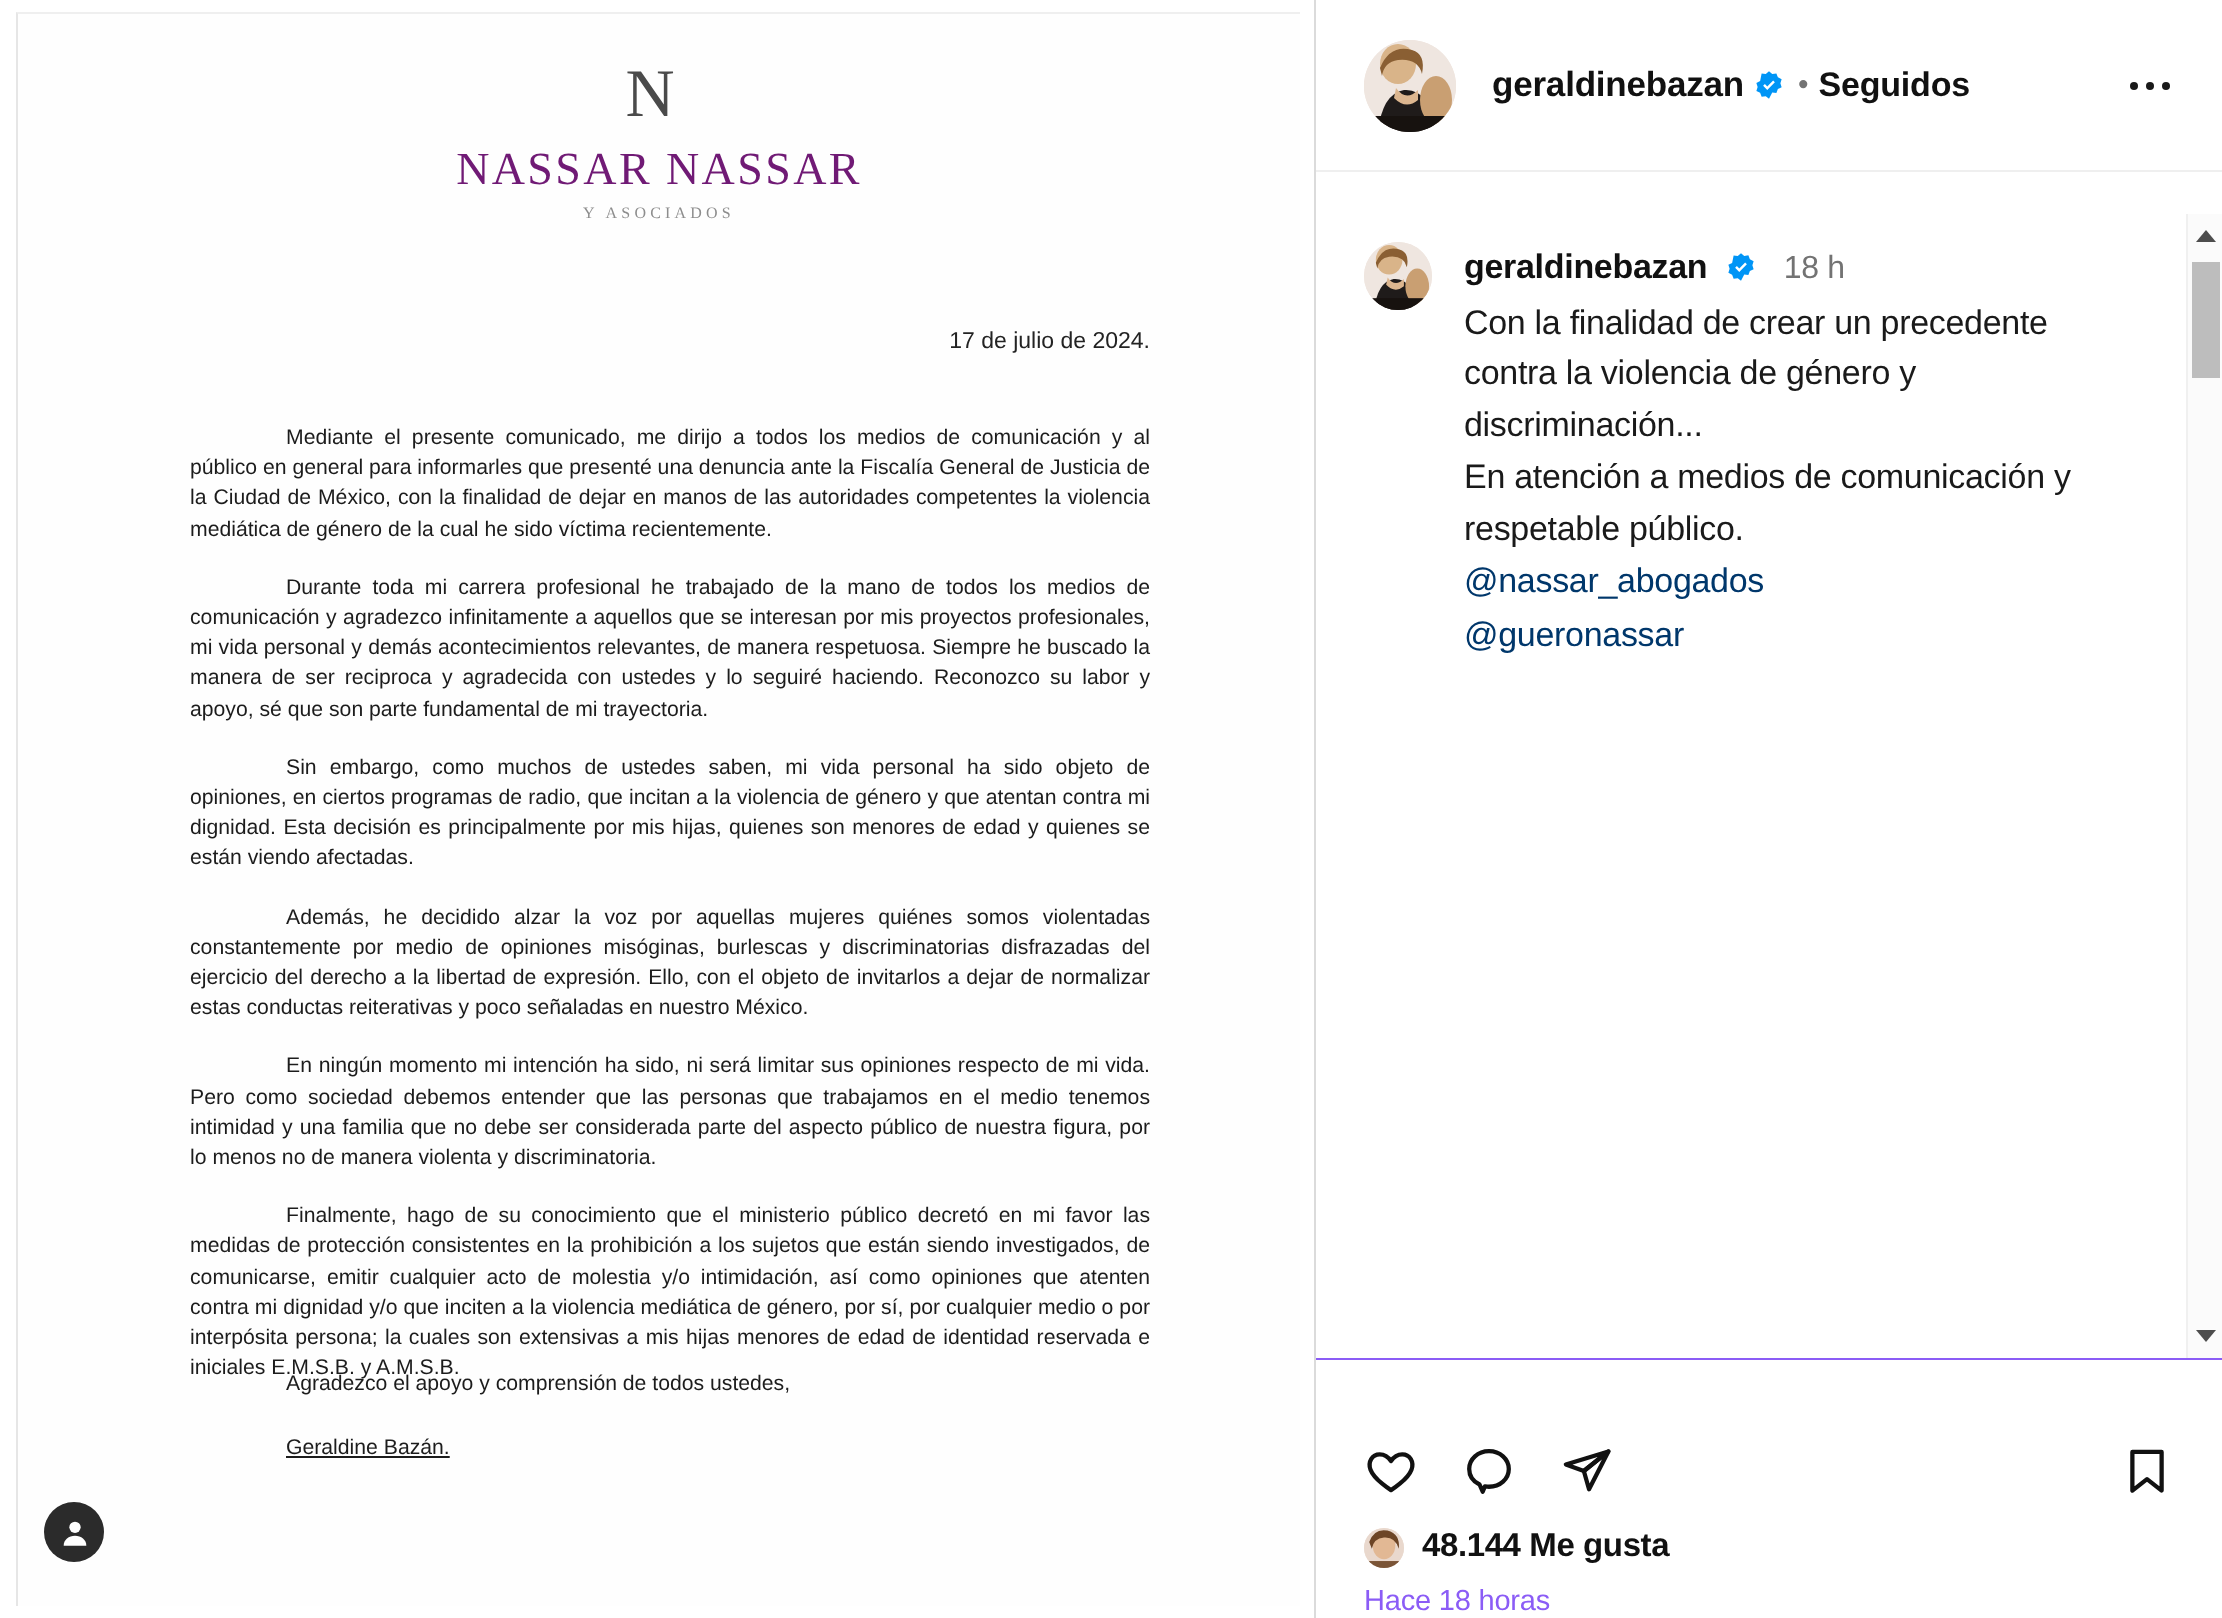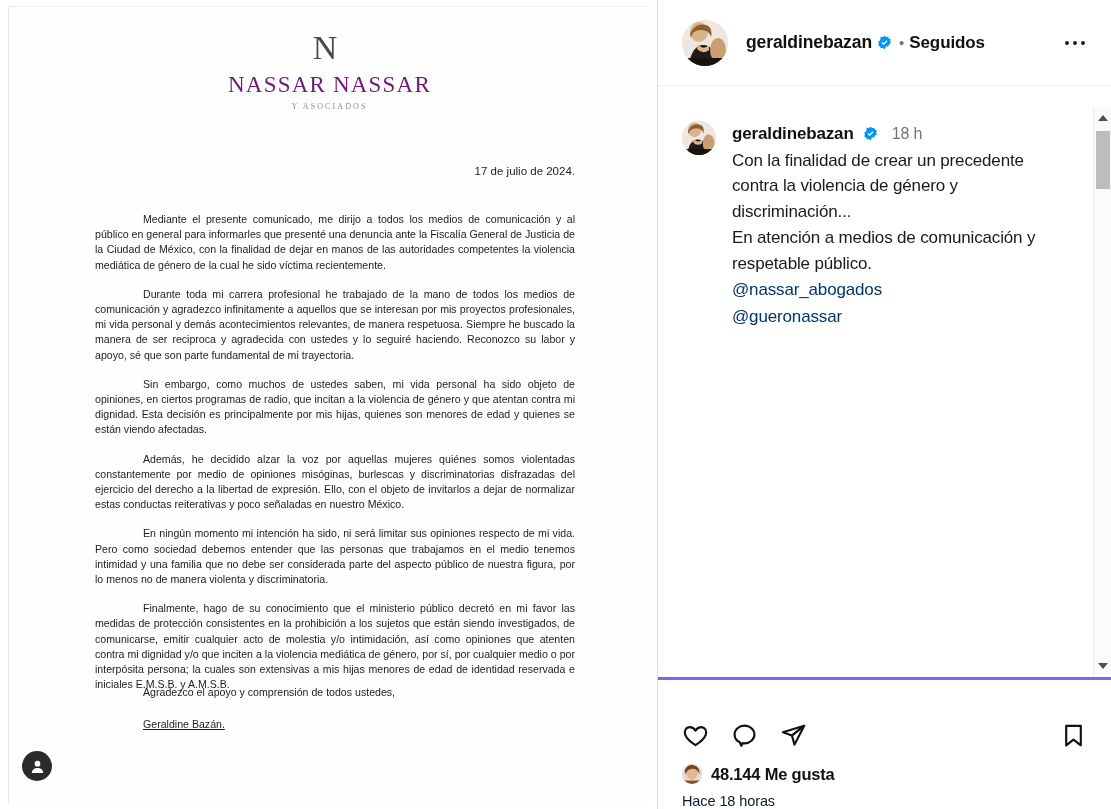--- a/index.html
+++ b/index.html
@@ -182,21 +182,21 @@
     width: 4px; height: 4px;
     border-radius: 50%;
     background: #1a1a1a;
   }
 
   
   .ig-caption-area {
     flex: 1 1 auto;
     position: relative;
     overflow: hidden;
-    border-bottom: 3px solid #8b5cf6;
+    border-bottom: 1px solid #8b5cf6;
   }
   .ig-caption-inner {
     padding: 14px 44px 10px 24px;
     display: flex;
   }
   .cap-text {
     margin-left: 16px;
     font-size: 17px;
     line-height: 25.5px;
     color: #1a1a1a;
@@ -261,34 +261,33 @@
   .act-icon {
     cursor: pointer;
     margin-right: 22px;
     display: flex;
     align-items: center;
   }
   .act-icon.save { margin-right: 0; margin-left: auto; }
 
   .likes-row {
     display: flex;
-    align-items: center;
     margin-top: 9px;
   }
   .likes-text {
     font-size: 16.5px;
     font-weight: bold;
     color: #111111;
     margin-left: 9px;
     letter-spacing: -0.2px;
   }
   .post-time {
     margin-top: 9px;
     font-size: 14.5px;
-    color: #0f172a;
+    color: #8b5cf6;
     letter-spacing: -0.1px;
   }
 </style>
 </head>
 <body>
 
 <div id="root">
 
   <div class="media-panel">
     <div class="doc-sheet">

